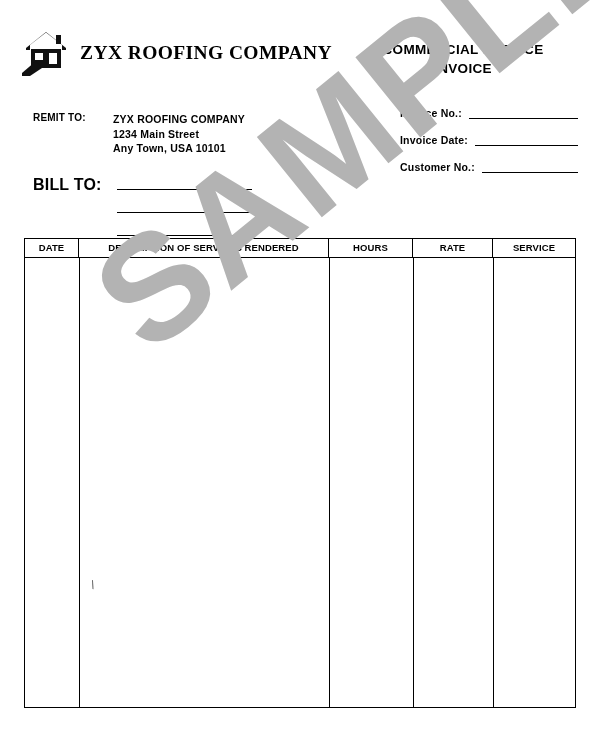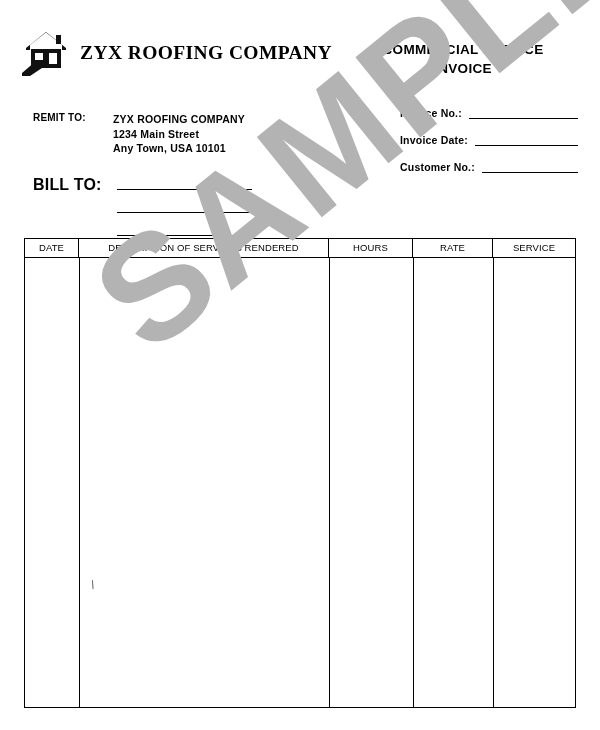--- a/index.html
+++ b/index.html
@@ -133,21 +133,21 @@
     box-sizing: border-box;
   }
   .thead {
     display: flex;
     height: 19px;
     border-bottom: 1.3px solid #000;
     box-sizing: border-box;
   }
   .th {
     font-size: 9.5px;
-    font-weight: normal;
+    font-weight: bold;
     text-align: center;
     line-height: 18px;
     letter-spacing: 0.1px;
     box-sizing: border-box;
     border-right: 1.3px solid #000;
     overflow: hidden;
     white-space: nowrap;
   }
   .th:last-child { border-right: none; }
 

